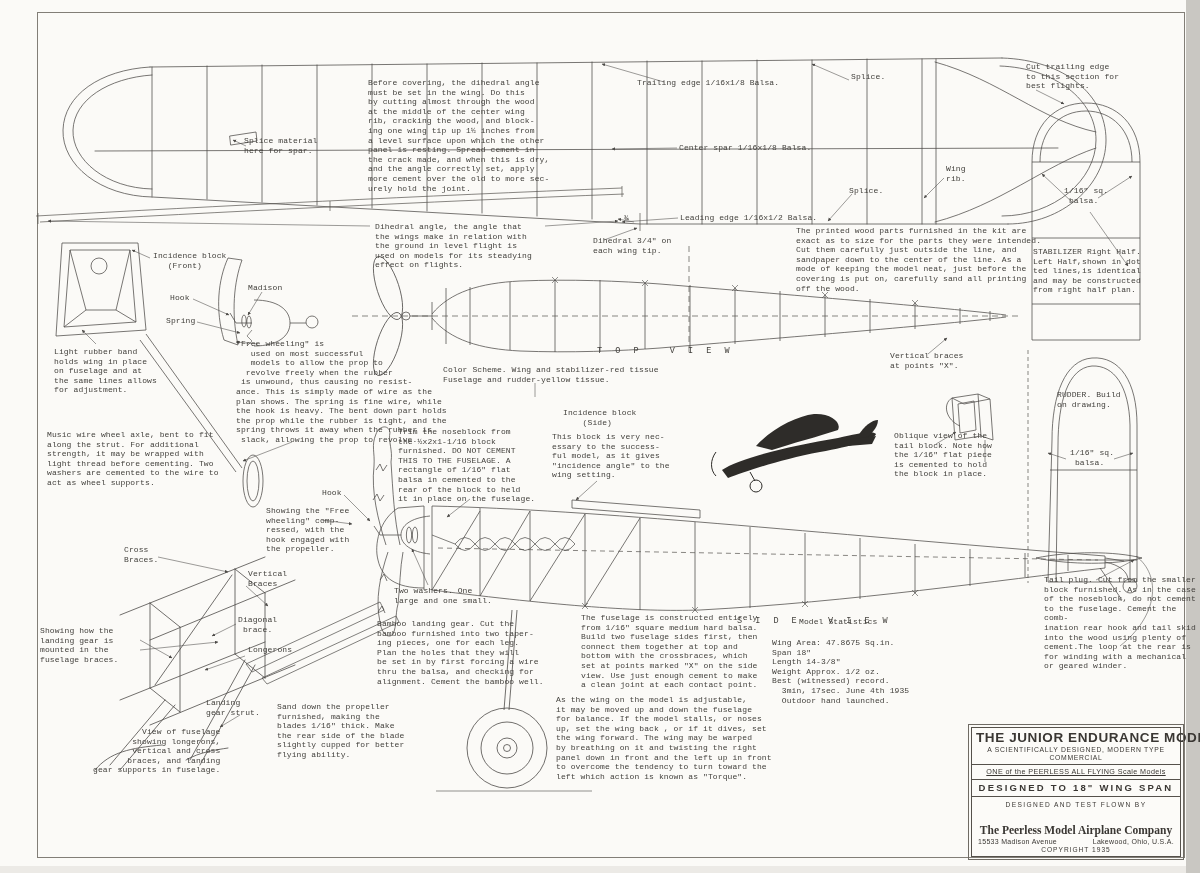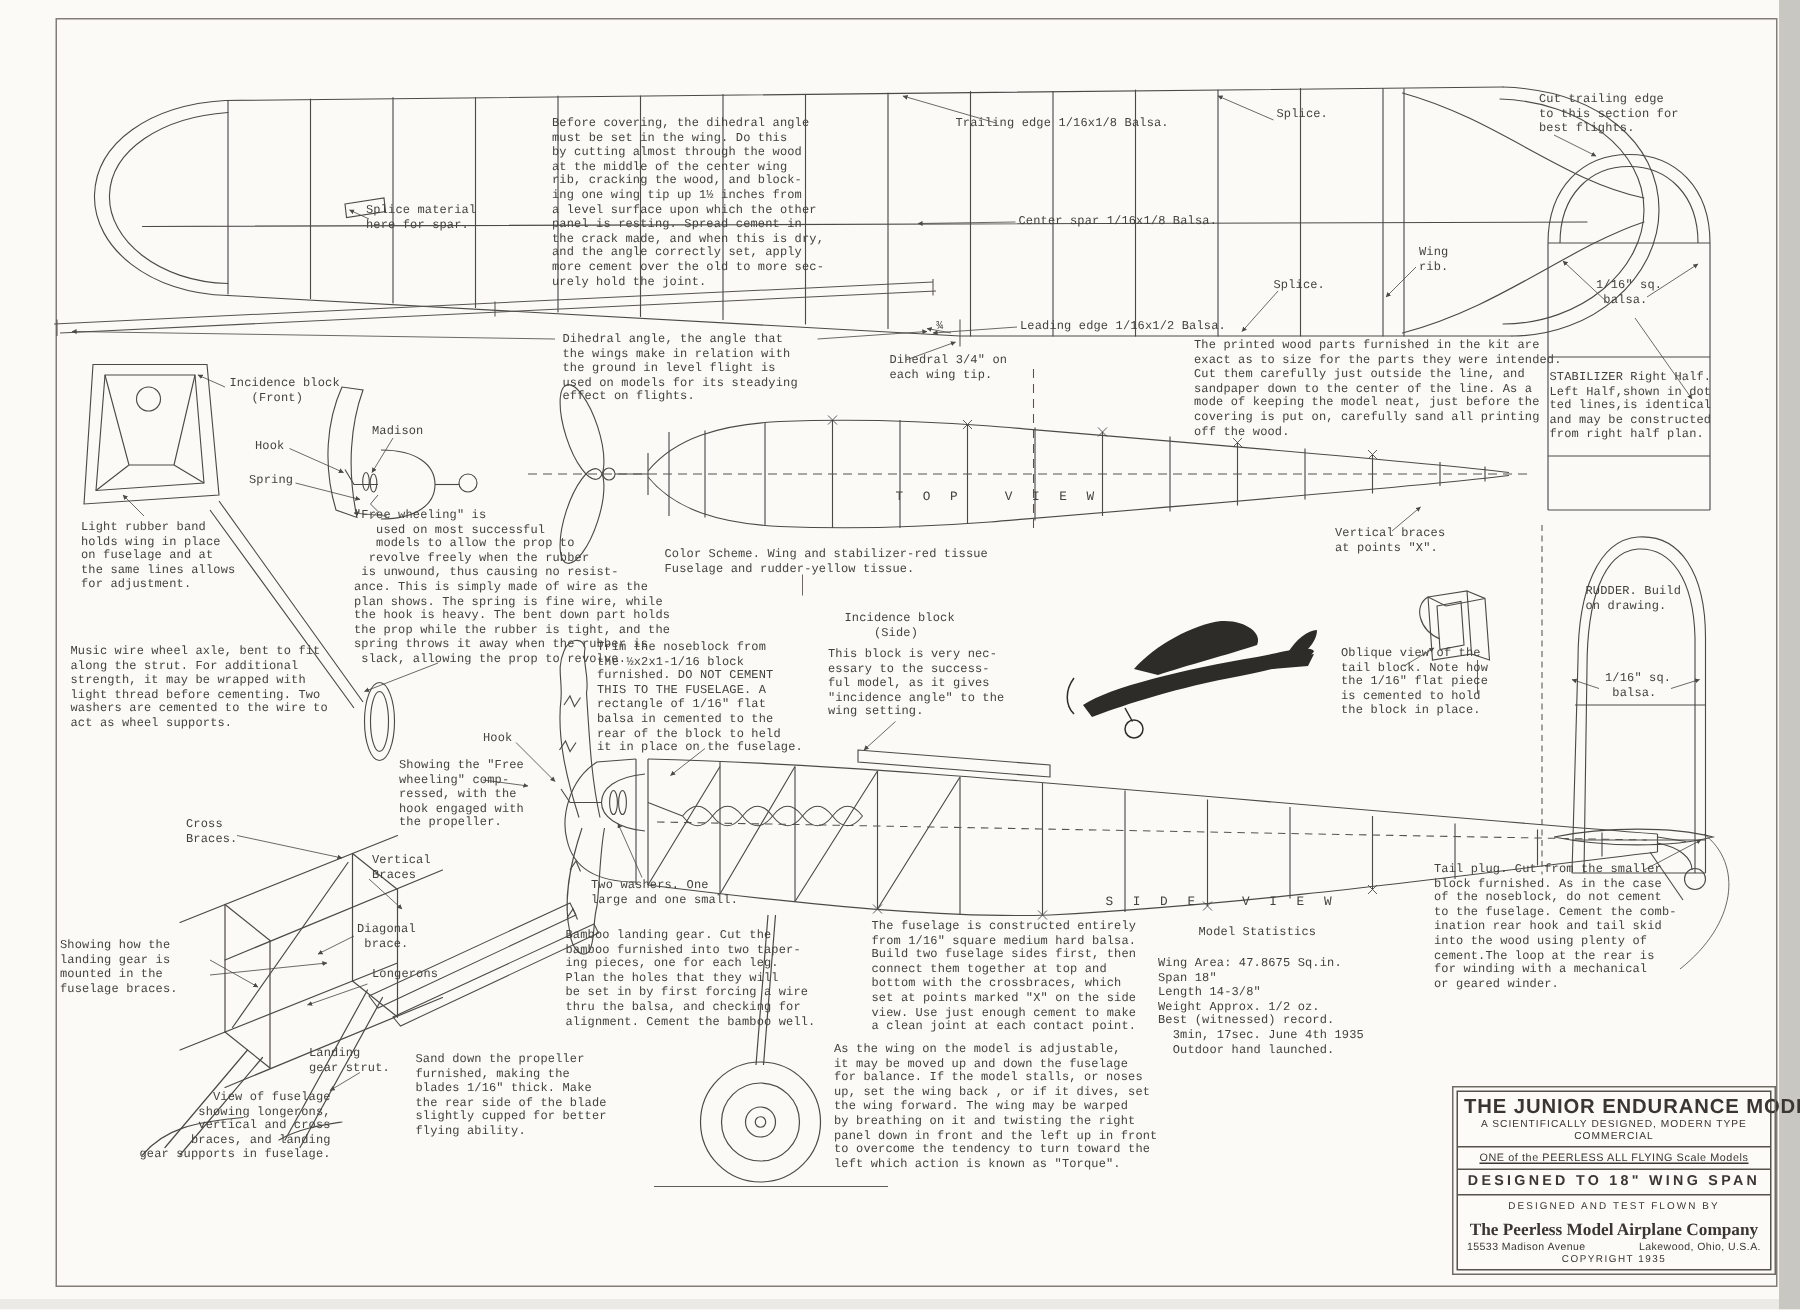--- a/index.html
+++ b/index.html
@@ -12,36 +12,36 @@
   #paper-edge{position:absolute;left:1186px;top:0;width:14px;height:873px;background:#c9c7c2;}
   #bottom-edge{position:absolute;left:0;top:866px;width:1186px;height:7px;background:#eceae6;}
   svg.linework{position:absolute;left:0;top:0;}
   .note{
     position:absolute;
     font:8px/9.6px "Liberation Mono","DejaVu Sans Mono",monospace;
     color:#44423e;
     white-space:pre-wrap;
     letter-spacing:.1px;
   }
-  .viewlabel{font-size:8.5px;letter-spacing:4px;color:#44423e;}
+  .viewlabel{font-size:8.5px;letter-spacing:4px;color:#44423e;margin-top:20px;}
   
   #titleblock{
     position:absolute;left:971px;top:727px;width:208px;
     background:#fcfbf8;border:1.4px solid #55514b;
     outline:1px solid #6f6b64;outline-offset:2px;
     color:#3a3733;font-family:"Liberation Sans",sans-serif;
   }
   .tb-sec{border-bottom:1px solid #55514b;padding:2px 4px 3px;text-align:center;}
   .tb-sec:last-child{border-bottom:none;}
   .tb-name{font-size:13.5px;font-weight:bold;letter-spacing:.6px;white-space:nowrap;}
   .tb-sub{font-size:6.8px;letter-spacing:.7px;margin-top:1px;}
   .tb-series{font-size:7.2px;letter-spacing:.4px;text-decoration:underline;}
   .tb-span{font-size:9.5px;font-weight:bold;letter-spacing:2.2px;}
   .tb-flown{font-size:6.6px;letter-spacing:1.4px;margin-top:2px;}
-  .tb-company{font-size:11.5px;font-weight:bold;font-family:"Liberation Serif",serif;margin-top:6px;white-space:nowrap;}
+  .tb-company{font-size:11.5px;font-weight:bold;font-family:"Liberation Serif",serif;margin-top:16px;white-space:nowrap;}
   .tb-address{display:flex;justify-content:space-between;font-size:7px;letter-spacing:.3px;margin-top:2px;padding:0 2px;}
   .tb-copy{font-size:6.6px;letter-spacing:1px;margin-top:1px;}
 </style>
 </head>
 <body>
 
 <div id="sheet"></div>
 <div id="paper-edge"></div>
 <div id="bottom-edge"></div>
 
@@ -412,21 +412,21 @@
 to overcome the tendency to turn toward the
 left which action is known as "Torque".</div>
 <div class="note" style="left:799px;top:617px">Model Statistics</div>
 <div class="note" style="left:772px;top:638px">Wing Area: 47.8675 Sq.in.
 Span 18"
 Length 14-3/8"
 Weight Approx. 1/2 oz.
 Best (witnessed) record.
   3min, 17sec. June 4th 1935
   Outdoor hand launched.</div>
-<div class="note" style="left:956px;top:575px">Tail plug. Cut from the smaller
+<div class="note" style="left:1044px;top:575px">Tail plug. Cut from the smaller
 block furnished. As in the case
 of the noseblock, do not cement
 to the fuselage. Cement the comb-
 ination rear hook and tail skid
 into the wood using plenty of
 cement.The loop at the rear is
 for winding with a mechanical
 or geared winder.</div>
 
 <div id="titleblock">

